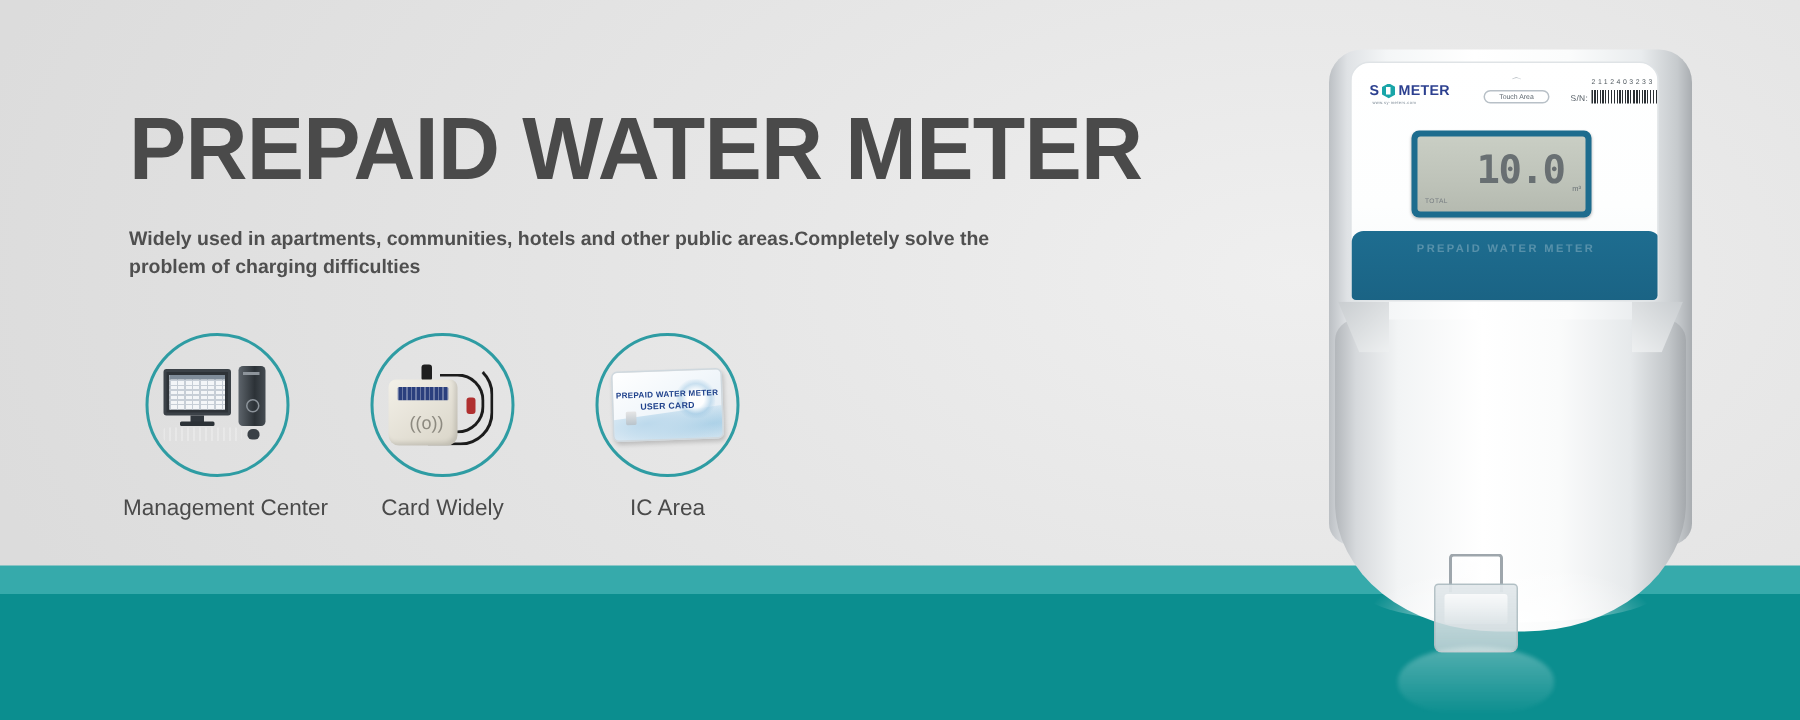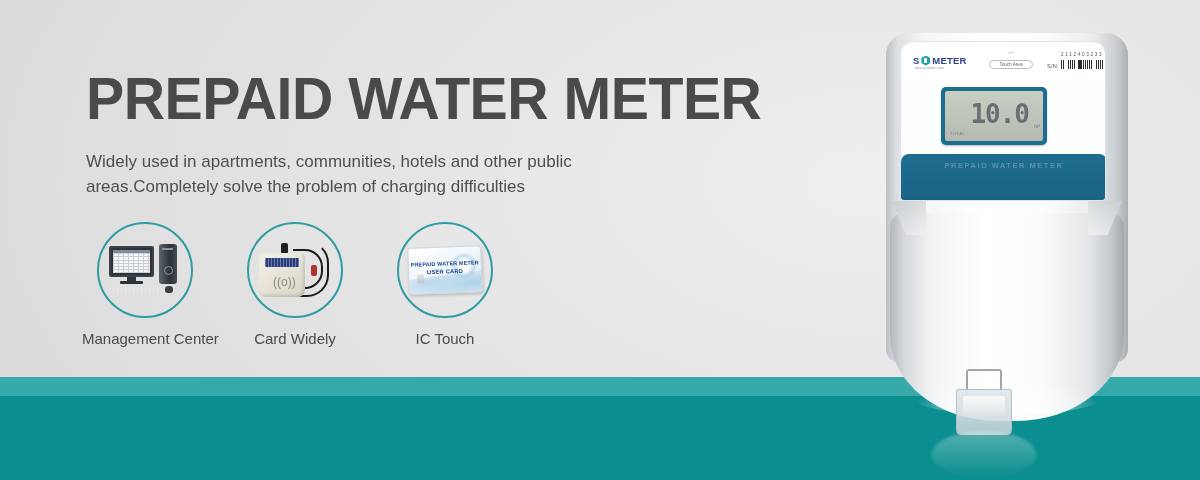--- a/index.html
+++ b/index.html
@@ -37,22 +37,23 @@
     font-weight:bold;
     letter-spacing:-0.5px;
     color:#4a4a4a;
     white-space:nowrap;
     transform:scaleX(0.97);
     transform-origin:left top;
   }
   .subtitle {
     position:absolute; left:86px; top:150px;
     width:600px;
-    font-size:17px; line-height:1.45;
+    font-size:13px; line-height:1.45;
     color:#4f4f4f;
+    font-weight:bold;
   }
 
   
   .features { position:absolute; left:86px; top:222px; }
   .feature {
     position:absolute; top:0;
     width:118px;
     text-align:center;
   }
   .feature.f1 { left:0px; }
@@ -274,21 +275,21 @@
   .meter .barcode {
     position:absolute; left:160px; top:18px;
     width:44px; height:9px;
     background-image:repeating-linear-gradient(to right,
       #2a2f33 0 0.8px, transparent 0.8px 1.6px,
       #2a2f33 1.6px 2.8px, transparent 2.8px 3.6px,
       #2a2f33 3.6px 4.2px, transparent 4.2px 5.6px);
   }
   
   .meter .lcdframe {
-    position:absolute; left:40px; top:45px; width:106px; height:58px;
+    position:absolute; left:40px; top:45px; width:120px; height:58px;
     background:linear-gradient(to bottom,#1f6d91,#1a6establa);
     background:#1d6c8e;
     border-radius:5px;
     padding:4px;
     box-shadow:0 1px 2px rgba(0,0,0,0.25);
   }
   .meter .lcd {
     position:absolute; left:4px; top:4px; right:4px; bottom:4px;
     background:linear-gradient(to bottom,#c9cec4 0%,#bfc4ba 55%,#b5bab0 100%);
     border-radius:2px;
@@ -410,21 +411,21 @@
         <div class="iccard">
           <div class="face">
             <div class="water"></div>
             <div class="splash"></div>
             <div class="t1">PREPAID WATER METER</div>
             <div class="t2">USER CARD</div>
             <div class="chip"></div>
           </div>
         </div>
       </div>
-      <div class="feature-label">IC Touch</div>
+      <div class="feature-label">IC Area</div>
     </div>
 
   </div>
 
   <div class="meter">
     <div class="shell"></div>
     <div class="dome"></div>
     <div class="shoulderL"></div>
     <div class="shoulderR"></div>
 

